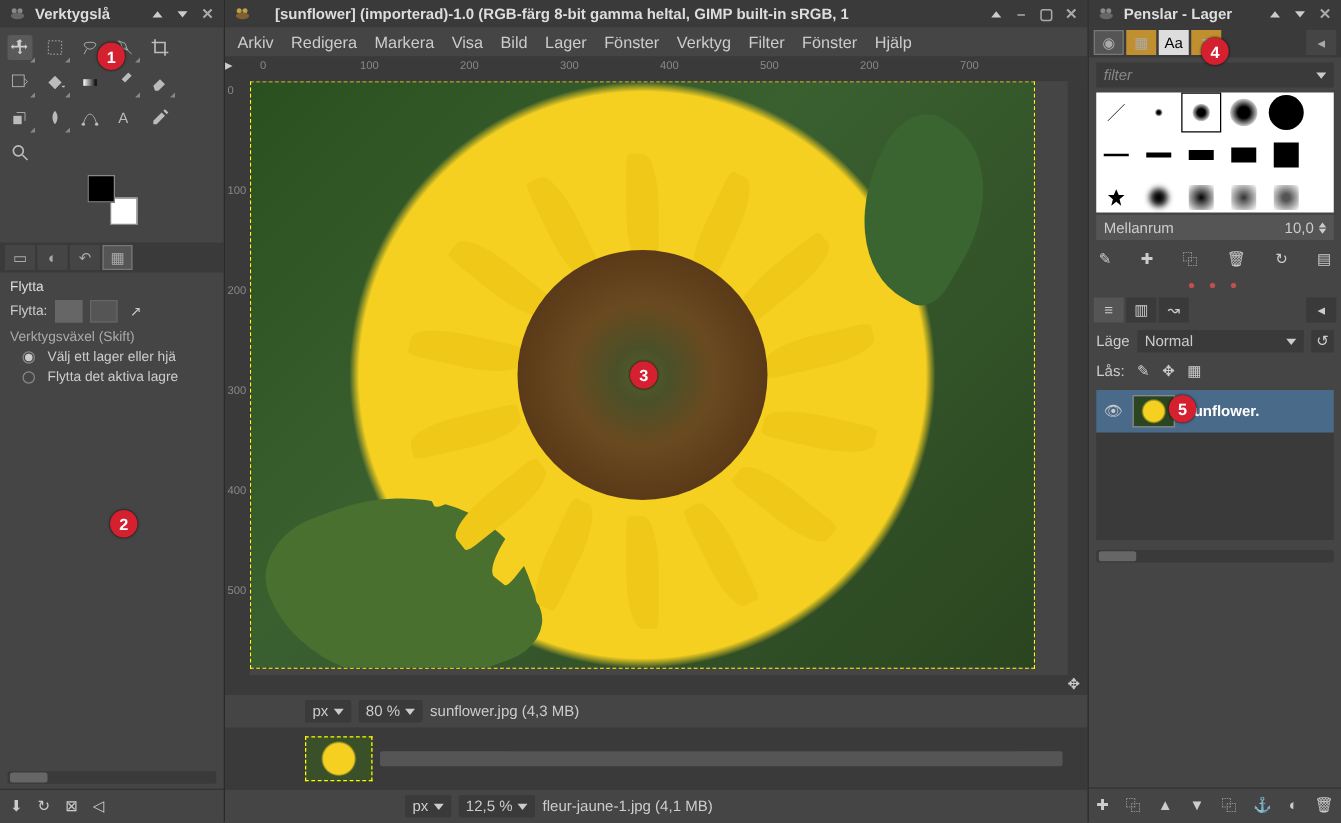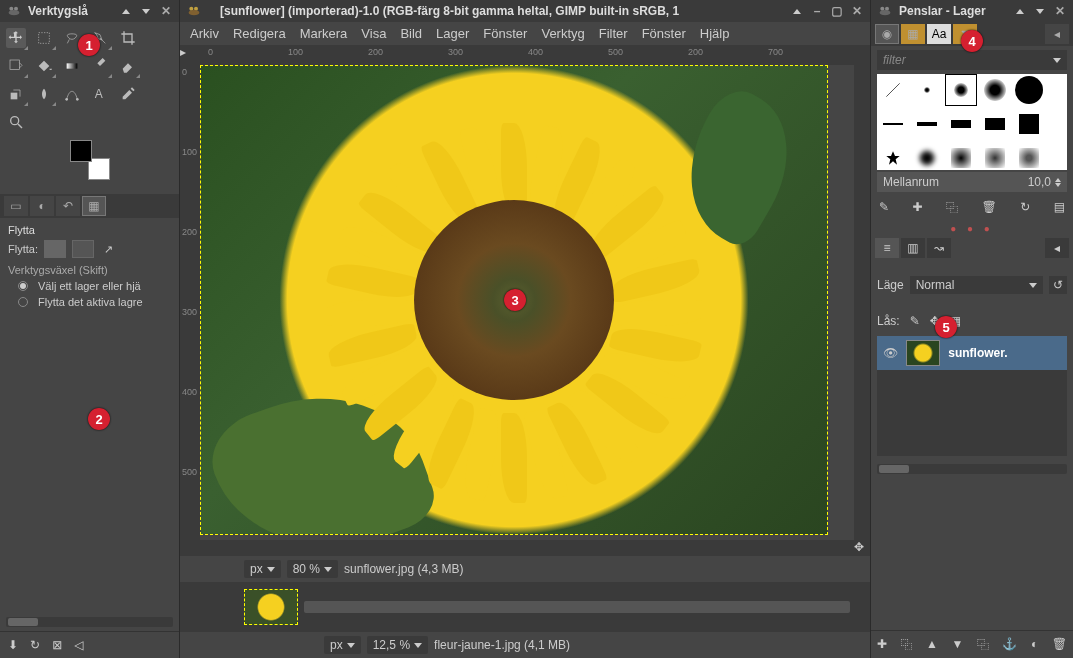--- a/index.html
+++ b/index.html
@@ -62,21 +62,21 @@
 .brush-cell { position:absolute; width:32px; height:32px; display:flex; align-items:center; justify-content:center; }
 .brush-cell.sel { outline: 1px solid #000; outline-offset:-1px; }
 .brush-dot { border-radius:50%; background: radial-gradient(circle, #000 0%, #000 30%, transparent 80%); }
 .brush-select-row { margin: 4px 6px; background: #3a3a3a; padding: 3px 6px; display:flex; justify-content:space-between; align-items:center; }
 .brush-spacing { margin: 2px 6px; background: #555; padding: 3px 6px; display:flex; justify-content:space-between; align-items:center; }
 .brush-btn-row { display: flex; gap: 10px; padding: 6px 8px; justify-content: space-between; }
 .divider-dots { text-align:center; color:#c05050; letter-spacing:4px; padding:2px; font-size:10px;}
 .layer-tabs { display:flex; gap:2px; padding: 2px 4px; }
 .layer-tab { width: 24px; height: 20px; background: #3a3a3a; display:flex; align-items:center; justify-content:center; cursor:pointer; }
 .layer-tab.active { background: #555; }
-.layer-mode { margin: 16px 6px; display:flex; align-items:center; gap:6px; }
+.layer-mode { margin: 4px 6px; display:flex; align-items:center; gap:6px; }
 .layer-mode .sel { background:#3a3a3a; padding:2px 6px; flex:1; display:flex; justify-content:space-between; align-items:center; }
 .layer-opacity { margin: 2px 6px; background:#555; padding:3px 6px; display:flex; justify-content:space-between; align-items:center; }
 .layer-lock { margin: 4px 6px; display:flex; align-items:center; gap:10px; }
 .layer-list { margin: 4px 6px; background:#3a3a3a; min-height: 120px; }
 .layer-item { display:flex; align-items:center; gap:8px; padding:4px 6px; background:#4a6a8a; }
 .layer-thumb { width:34px; height:26px; border:1px solid #888; background: radial-gradient(circle, #f5d020 0%, #f5d020 40%, #2a4520 50%); }
 .layer-btn-row { display:flex; gap:6px; padding:6px; justify-content:space-between; margin-top:auto; border-top:1px solid #333;}
 
 .marker { position: absolute; width: 22px; height: 22px; background: #d52030; border-radius: 50%; color: #fff; font-weight: bold; display: flex; align-items: center; justify-content: center; font-size: 13px; z-index: 100; box-shadow: 0 0 2px #000;}
 

